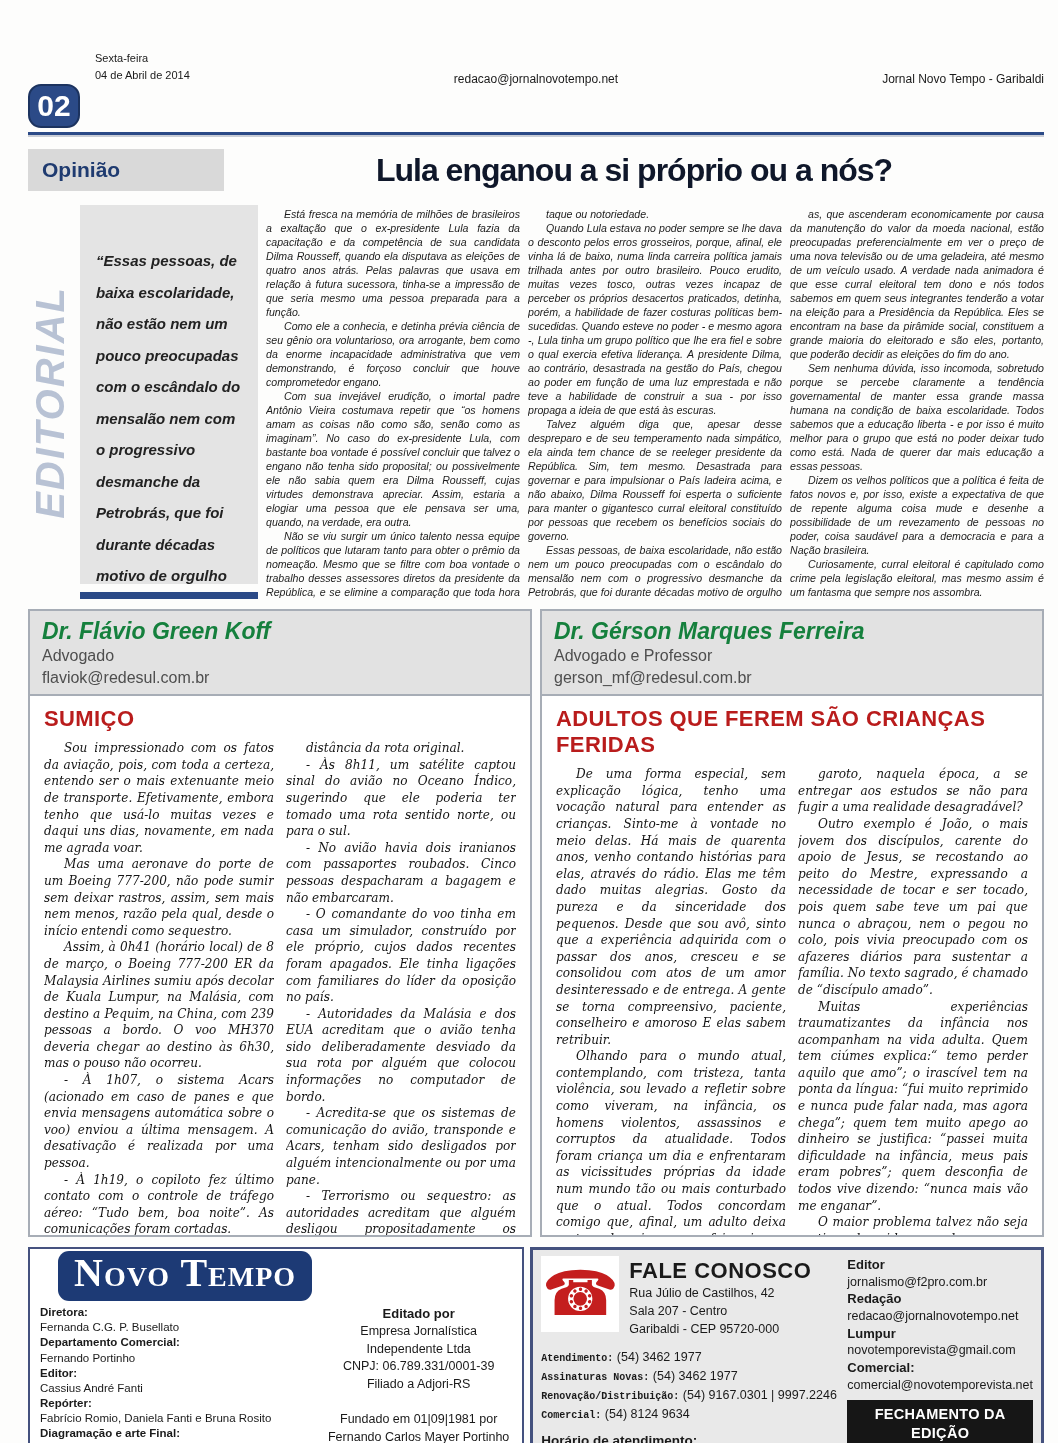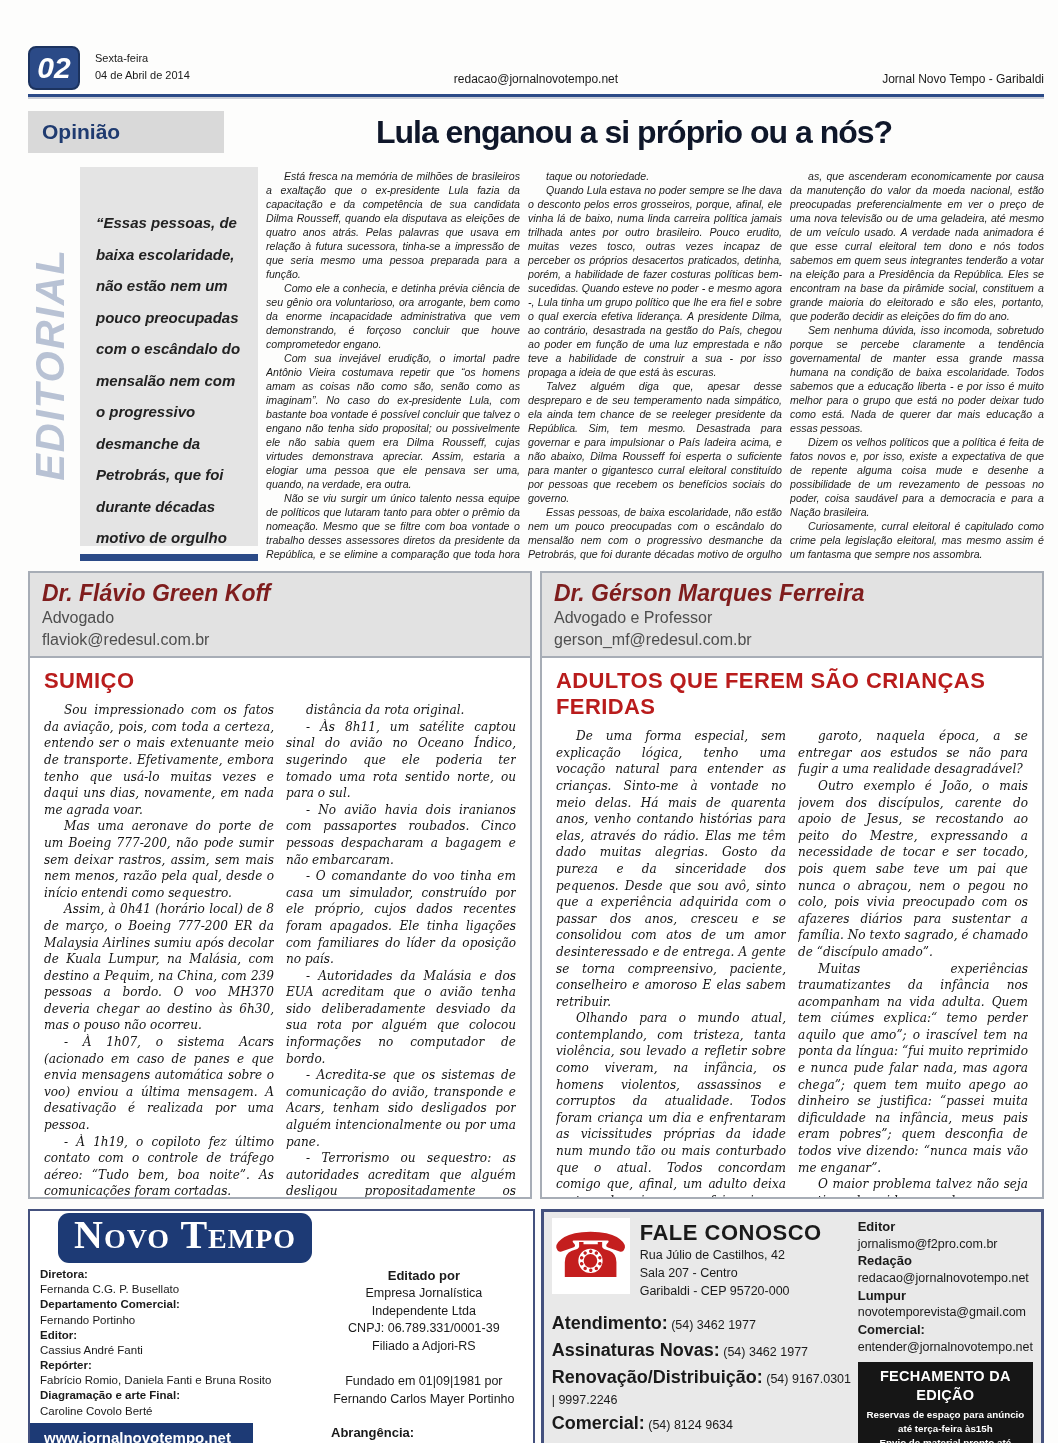--- a/index.html
+++ b/index.html
@@ -2,23 +2,23 @@
 <html lang="pt-BR"><head>
 <meta charset="utf-8">
 <style>
   * { margin:0; padding:0; box-sizing:border-box; }
   html,body { width:1058px; height:1443px; background:#f4f4f2; }
   body { font-family:"Liberation Sans", sans-serif; color:#1a1a1a; }
   .page { width:1058px; height:1443px; background:#fdfdfc; padding:46px 14px 8px 28px; overflow:hidden; }
 
   
   .masthead { display:flex; align-items:flex-start; }
-  .pagenum { background:#2b4a87; color:#fff; font-weight:bold; font-style:italic;
+  .pagenum { background:#2b4a87; color:#fff; font-weight:bold; 
              font-size:30px; width:52px; height:44px; display:flex; align-items:center;
-             justify-content:center; border-radius:8px; border:2px solid #1c335f; }
+             justify-content:center; border-radius:13px; border:2px solid #1c335f;margin-top:38px; }
   .dateblock { margin-left:15px; font-size:11px; line-height:1.5; padding-top:4px; }
   .head-center { flex:1; text-align:center; font-size:12px; padding-top:26px; }
   .head-right { font-size:12px; padding-top:26px; }
   .head-rule { height:5px; background:#2b4a87; margin-top:4px; border-bottom:2px solid #c9cdd6; }
 
   
   .opinion-row { display:flex; align-items:center; margin-top:10px; height:46px; }
   .section-box { width:196px; height:42px; background:#d9d9d9; color:#1f3b70; font-weight:bold;
                  font-size:21px; display:flex; align-items:center; padding-left:14px; }
   .headline { flex:1; text-align:center; font-size:32px; font-weight:bold; letter-spacing:-1px; color:#0f172a; }
@@ -33,21 +33,21 @@
                font-size:15px; line-height:2.1; color:#222; overflow:hidden; }
   .quote-bar { height:7px; background:#2b4a87; margin-top:8px; }
   .edit-col { flex:1; font-style:italic; font-size:10.6px; line-height:14px; text-align:justify;
               color:#1c1c1c; overflow:hidden; padding-top:2px; }
   .edit-col p { text-indent:18px; }
 
   
   .articles-row { display:flex; gap:8px; margin-top:10px; height:628px; }
   .article-box { flex:1; border:2px solid #a7adb6; background:#fff; display:flex; flex-direction:column; overflow:hidden; }
   .article-head { background:#e2e2e2; padding:7px 12px 6px 12px; border-bottom:2px solid #a7adb6; }
-  .author { font-weight:bold; font-style:italic; font-size:23px; color:#7f1d1d; }
+  .author { font-weight:bold; font-style:italic; font-size:23px; color:#15803d; }
   .role, .a-email { font-size:16px; color:#4e4e4e; line-height:1.35; }
   .article-body { padding:10px 14px 8px 14px; flex:1; overflow:hidden; }
   .article-title { font-weight:bold; font-size:22px; letter-spacing:.4px; margin-bottom:8px; color:#b91c1c; }
   .article-cols { display:flex; gap:12px; }
   .article-col { flex:1; font-family:"DejaVu Serif", serif; font-style:italic; font-size:12.1px;
                  line-height:16.6px; text-align:justify; color:#151515; overflow:hidden; }
   .article-col p { text-indent:20px; }
 
   
   .footer { display:flex; gap:6px; margin-top:10px; height:253px; }
@@ -69,21 +69,21 @@
 
   .foot-right { flex:1; background:#e9e9e9; border:3px solid #44517e; border-bottom:8px solid #44517e;
                 display:flex; padding:6px 8px 4px 8px; gap:6px; }
   .contact-col { width:300px; }
   .contact-top { display:flex; gap:10px; }
   .phone-art { width:78px; height:76px; background:#fff; display:flex; align-items:center; justify-content:center; }
   .phone-glyph { color:#c41e1e; font-size:62px; line-height:1; }
   .contact-title { font-weight:bold; font-size:22px; letter-spacing:.5px; margin-top:2px; }
   .addr { font-size:12.5px; line-height:1.45; }
   .phones { margin-top:10px; font-size:12.5px; line-height:1.5; }
-  .p-label { font-weight:bold; font-size:18px; }
+  .p-label { font-weight:bold; font-size:10px;font-family:Liberation Mono, monospace; }
   .hours-label { font-weight:bold; font-size:13.5px; margin-top:10px; }
   .hours { font-size:12.5px; line-height:1.5; }
   .emails-col { flex:1; font-size:12.5px; line-height:1.35; }
   .e-label { font-weight:bold; font-size:13px; }
   .closing-box { background:#161616; color:#fff; text-align:center; margin-top:6px; padding:5px 6px 7px 6px; }
   .closing-title { font-weight:bold; font-size:14.5px; letter-spacing:.3px; }
   .closing-lines { font-weight:bold; font-size:9.8px; line-height:1.45; margin-top:2px; }
 </style>
 </head>
 <body>
@@ -282,21 +282,21 @@
             <div>
             <div class="e-label">Redação</div>
             <div class="e-value">redacao@jornalnovotempo.net</div>
           </div>
             <div>
             <div class="e-label">Lumpur</div>
             <div class="e-value">novotemporevista@gmail.com</div>
           </div>
             <div>
             <div class="e-label">Comercial:</div>
-            <div class="e-value">entender@jornalnovotempo.net</div>
+            <div class="e-value">comercial@novotemporevista.net</div>
           </div>
           </div>
         <div class="closing-box">
           <div class="closing-title">FECHAMENTO DA EDIÇÃO</div>
           <div class="closing-lines">
               <div>Reservas de espaço para anúncio até terça-feira às15h</div>
               <div>Envio de material pronto até quinta-feira, 12h</div>
             </div>
         </div>
       </div>

